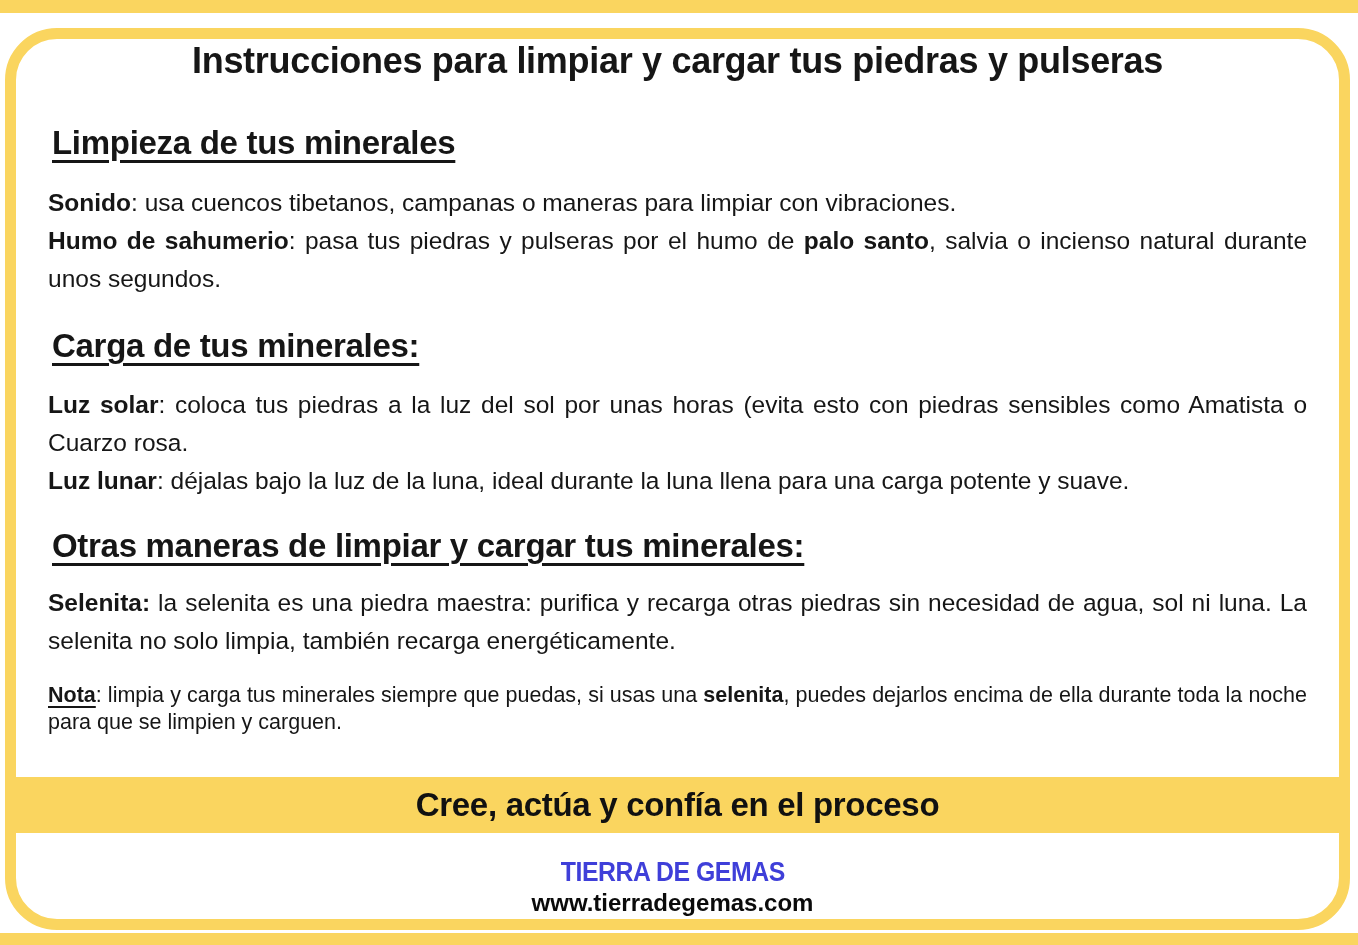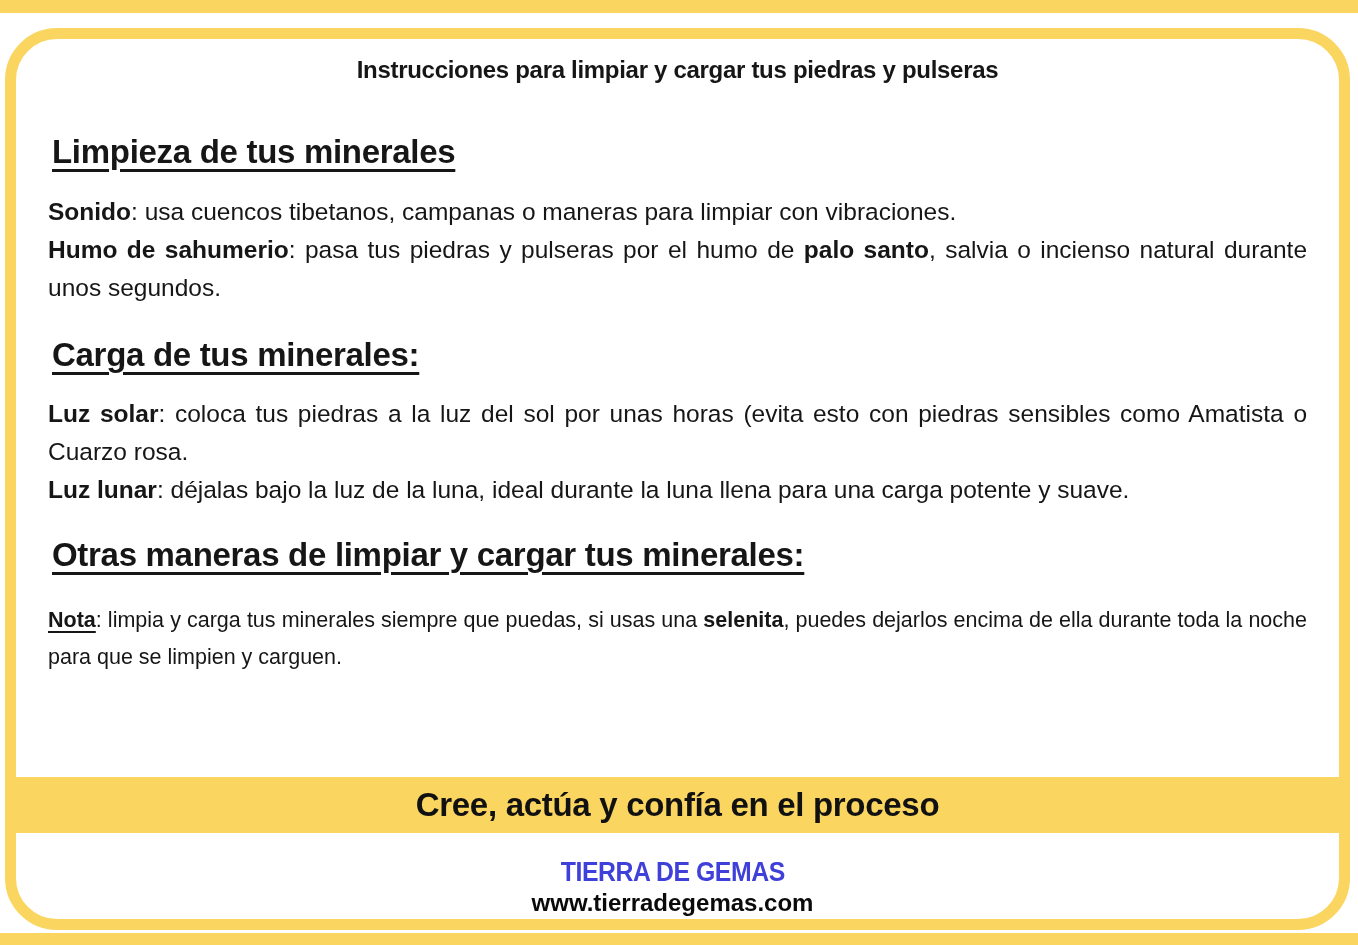--- a/index.html
+++ b/index.html
@@ -24,23 +24,22 @@
   .strip-bottom{bottom:0;height:12px;}
   .card{
     position:absolute;
     left:5px;right:8px;top:28px;bottom:15px;
     border:11px solid var(--accent-yellow);
     border-radius:52px;
     background:#ffffff;
     padding:0 30px;
   }
   .doc-title{
-    margin-top:9px;
     text-align:center;
-    font-size:24px;
+    font-size:36px;
     font-weight:700;
     letter-spacing:-0.3px;
     line-height:44px;
   }
   h2.sec-heading{
     font-size:33px;
     font-weight:700;
     letter-spacing:-0.3px;
     text-decoration:underline;
     text-decoration-thickness:3px;
@@ -54,23 +53,23 @@
   .block{margin-top:23px;}
   .block-carga{margin-top:22px;}
   .block-otras{margin-top:20px;}
   p.body-p{
     font-size:24.5px;
     line-height:38px;
     text-align:justify;
     margin:0 2px;
   }
   p.note-p{
-    margin-top:29px;
+    margin-top:22px;
     font-size:21.5px;
-    line-height:37px;
+    line-height:27px;
     text-align:justify;
     margin-left:2px;margin-right:2px;
   }
   b.lead{font-weight:700;}
   b.lead-u{font-weight:700;text-decoration:underline;text-decoration-thickness:2px;text-underline-offset:4px;}
   .banner{
     position:absolute;
     left:-11px;right:-11px;
     bottom:86px;
     height:56px;
@@ -124,20 +123,21 @@
   <h2 class="sec-heading h-carga">Carga de tus minerales:</h2>
 
   <div class="block block-carga">
     <p class="body-p"><b class="lead">Luz solar</b><span>: coloca tus piedras a la luz del sol por unas horas (evita esto con piedras sensibles como Amatista o Cuarzo rosa.</span></p>
     <p class="body-p"><b class="lead">Luz lunar</b><span>: déjalas bajo la luz de la luna, ideal durante la luna llena para una carga potente y suave.</span></p>
   </div>
 
   <h2 class="sec-heading h-otras">Otras maneras de limpiar y cargar tus minerales:</h2>
 
   <div class="block block-otras">
+    <p class="body-p"><b class="lead">Selenita:</b><span> la selenita es una piedra maestra: purifica y recarga otras piedras sin necesidad de agua, sol ni luna. La selenita no solo limpia, también recarga energéticamente.</span></p>
     <p class="note-p"><b class="lead-u">Nota</b><span>: limpia y carga tus minerales siempre que puedas, si usas una </span><b class="lead">selenita</b><span>, puedes dejarlos encima de ella durante toda la noche para que se limpien y carguen.</span></p>
   </div>
 
   <div class="banner">
     <span class="banner-text">Cree, actúa y confía en el proceso</span>
   </div>
 
   <div class="footer">
     <div><span class="brand-name">TIERRA DE GEMAS</span></div>
     <div class="brand-url">www.tierradegemas.com</div>

